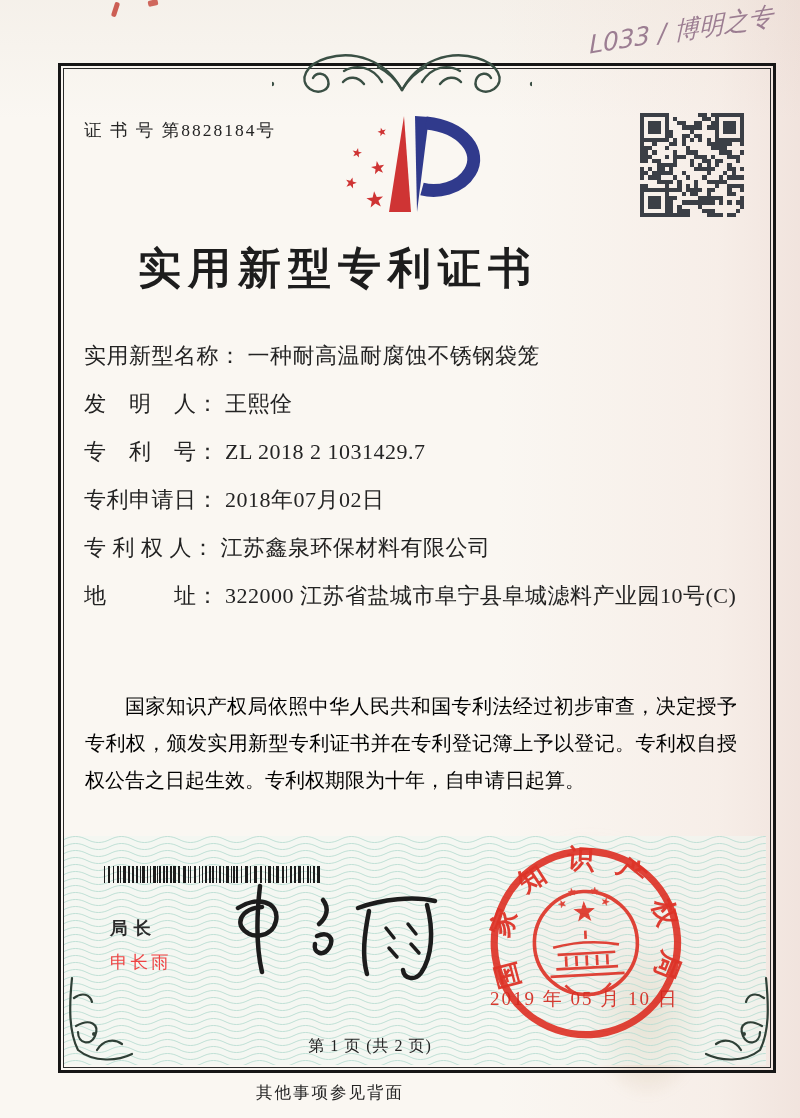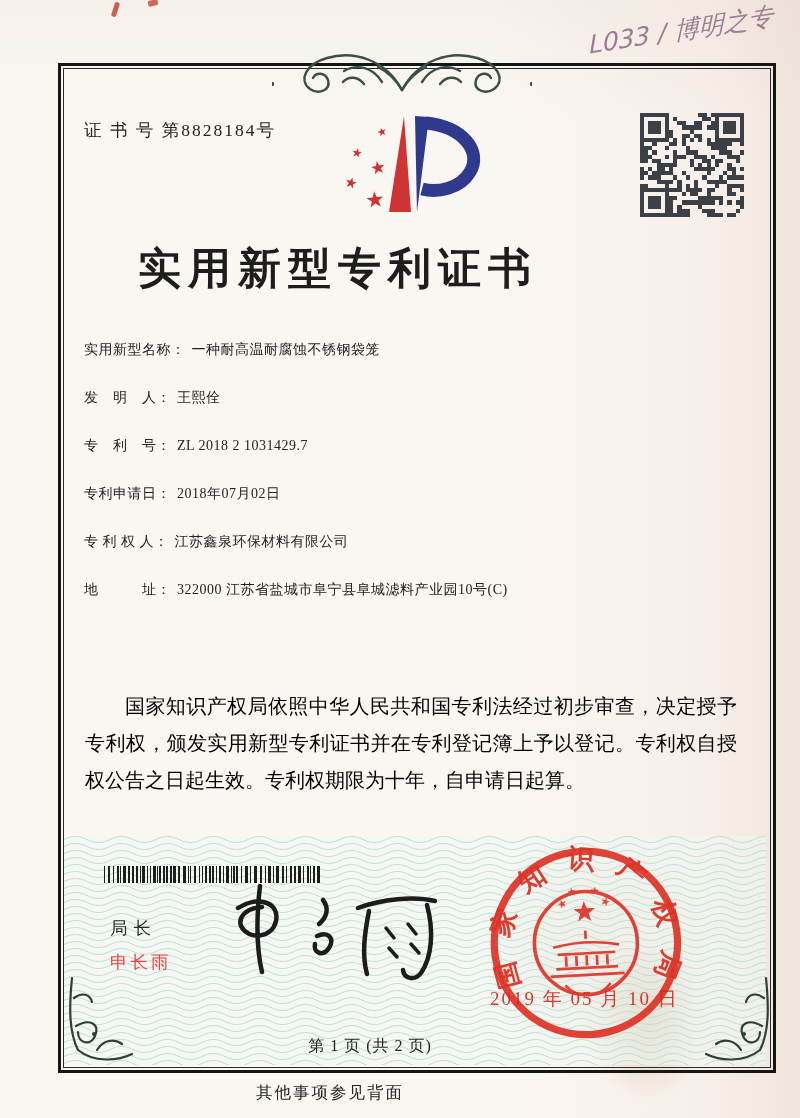--- a/index.html
+++ b/index.html
@@ -27,32 +27,32 @@
   
   .band{left:64px;top:836px;width:702px;height:229px;overflow:hidden;}
   
   .cert-no{left:84px;top:118px;font-size:17.5px;letter-spacing:2px;color:#242424;}
   .logo{left:328px;top:110px;}
   .qr{left:640px;top:113px;}
   
   .title{left:0;top:240px;width:676px;text-align:center;font-size:43px;font-weight:bold;
     letter-spacing:7px;color:#1d1d1d;}
   
-  .row{left:84px;width:660px;font-size:14px;letter-spacing:.5px;white-space:nowrap;color:#232323;}
+  .row{left:84px;width:660px;font-size:22px;letter-spacing:.5px;white-space:nowrap;color:#232323;}
   .row .lab{display:inline-block;}
   .row .val{margin-left:6px;}
   .r1{top:341px}.r2{top:389px}.r3{top:437px}.r4{top:485px}.r5{top:533px}.r6{top:581px}.r7{top:628px}
   .grant2{position:absolute;left:336px;top:0;}
   
   .paras{left:85px;top:668px;width:652px;font-size:20px;line-height:1.85;text-align:justify;color:#000000;margin-top:20px;}
   .paras p{margin:0;text-indent:2em;}
   
   .barcode{left:104px;top:866px;}
   
-  .sig-title{left:110px;top:916px;font-size:17.5px;letter-spacing:6px;color:#2b2b2b;}
+  .sig-title{left:110px;top:916px;font-size:17.5px;letter-spacing:6px;color:#2b2b2b;font-weight:bold;}
   .sig-name{left:110px;top:950px;font-size:17.5px;letter-spacing:3px;color:#ef4444;}
   .sig-script{left:222px;top:876px;}
   
   .seal{left:483px;top:840px;transform:rotate(-3deg);opacity:.95;}
   .seal-date{left:490px;top:986px;font-size:19px;color:#d3261c;letter-spacing:2px;font-weight:normal;opacity:.9;}
   
   .page-foot{left:0;top:1036px;width:740px;text-align:center;font-size:16px;letter-spacing:1px;color:#242424;}
   .back-note{left:0;top:1082px;width:660px;text-align:center;font-size:16.5px;letter-spacing:2px;color:#242424;}
   
   .orn-top{left:272px;top:38px;}

